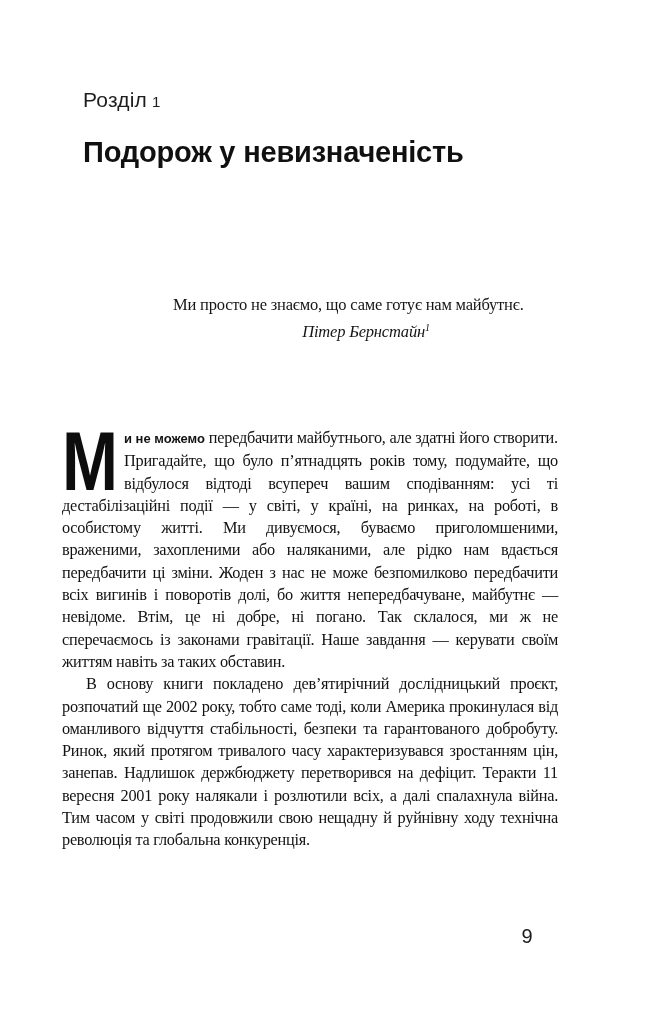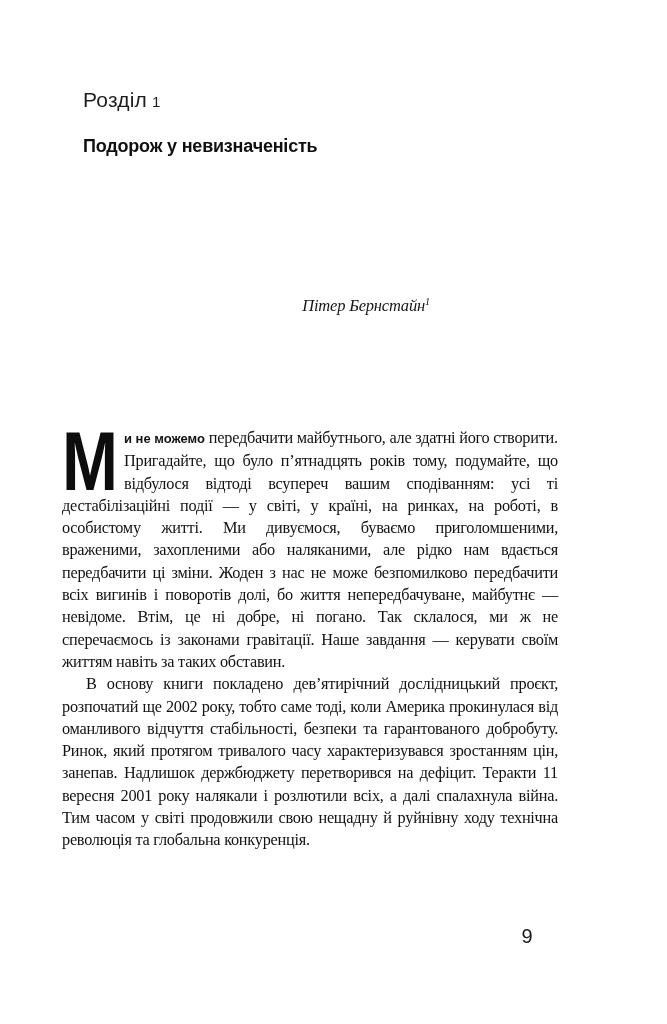--- a/index.html
+++ b/index.html
@@ -25,21 +25,21 @@
   .kicker-num {
     font-size: 15px;
     margin-left: 5px;
   }
   .title {
     position: absolute;
     left: 83px;
     top: 136px;
     margin: 0;
     font-family: "Liberation Sans", sans-serif;
-    font-size: 18px;
+    font-size: 29px;
     font-weight: 700;
     color: #101010;
     letter-spacing: -0.2px;
     white-space: nowrap;
   }
   .epigraph {
     position: absolute;
     left: 173px;
     top: 292px;
     width: 386px;
@@ -108,20 +108,21 @@
 
 <div class="page">
 
   <div class="kicker">
     <span>Розділ</span><span class="kicker-num">1</span>
   </div>
 
   <h1 class="title">Подорож у невизначеність</h1>
 
   <div class="epigraph">
+    <p class="quote">Ми просто не знаємо, що саме готує нам майбутнє.</p>
     <p class="attribution">
       <span>Пітер Бернстайн</span><sup>1</sup>
     </p>
   </div>
 
   <div class="body-text">
     <p>
       <span class="dropcap">М</span><span class="lead-bold">и не можемо</span><span> передбачити майбутнього, але здатні його створити.</span>
     </p>
     <p>Пригадайте, що було п’ятнадцять років тому, подумайте, що відбулося відтоді всупереч вашим сподіванням: усі ті дестабілізаційні події — у світі, у країні, на ринках, на роботі, в особистому житті. Ми дивуємося, буваємо приголомшеними, враженими, захопленими або наляканими, але рідко нам вдається передбачити ці зміни. Жоден з нас не може безпомилково передбачити всіх вигинів і поворотів долі, бо життя непередбачуване, майбутнє — невідоме. Втім, це ні добре, ні погано. Так склалося, ми ж не сперечаємось із законами гравітації. Наше завдання — керувати своїм життям навіть за таких обставин.</p>

